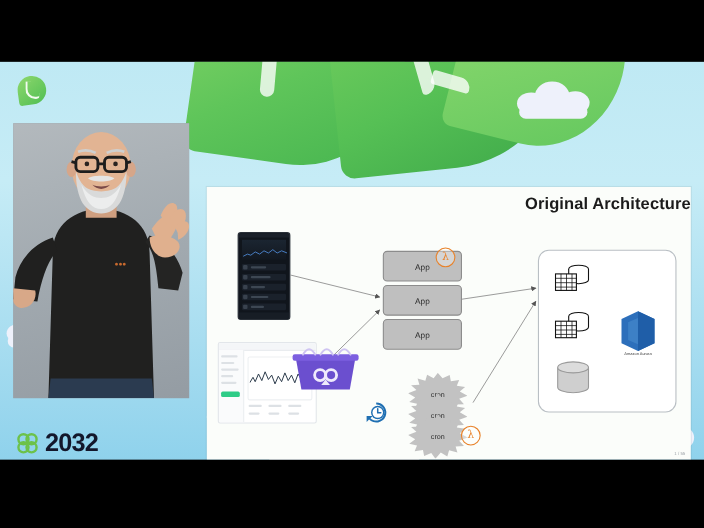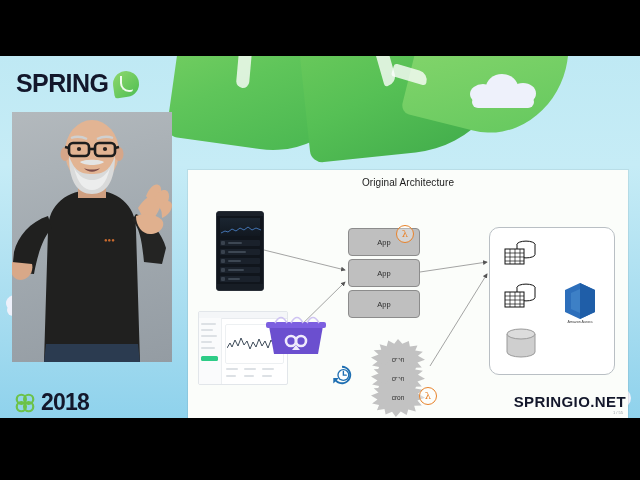--- a/index.html
+++ b/index.html
@@ -31,22 +31,22 @@
        transform:rotate(-16deg);}
   .lm3{left:392px;top:12px;width:36px;height:13px;border-radius:12px 40px 12px 12px;
        transform:rotate(16deg);}
   .cloudgrp{position:absolute;}
   .cloudgrp .c{position:absolute;background:#eef1fb;border-radius:50%;}
   .cloudbase{position:absolute;background:#eef1fb;border-radius:22px;}
 
   
   #slide{position:absolute;left:188px;top:114px;width:440px;height:248px;
          background:#fbfdfa;box-shadow:0 0 0 1px rgba(0,0,0,.06);}
-  #slide-title{position:absolute;left:0;right:0;top:7px;text-align:center;
-               font-size:10px;font-weight:normal;color:#1b1b1b;letter-spacing:.1px;}
+  #slide-title{position:absolute;left:0;right:0;top:7px;text-align:right;
+               font-size:15px;font-weight:bold;color:#1b1b1b;letter-spacing:.1px;}
   #slide-pageno{position:absolute;right:5px;bottom:3px;font-size:4px;color:#9aa0a6;}
 
   
   .phone{position:absolute;left:216px;top:155px;width:46px;height:78px;
          background:#10151c;border:1px solid #2a3038;border-radius:3px;overflow:hidden;}
   .phone .ph-top{position:absolute;left:0;right:0;top:0;height:4px;background:#1a2029;}
   .phone .ph-chart{position:absolute;left:3px;right:3px;top:6px;height:18px;
          background:linear-gradient(180deg,#1b2531,#121820);}
   .phone .ph-spark{position:absolute;left:4px;right:4px;top:14px;height:9px;}
   .phone .ph-row{position:absolute;left:3px;right:3px;height:6px;
@@ -331,38 +331,36 @@
         <line x1="76" y1="80" x2="157" y2="100"></line>
         <line x1="100" y1="168" x2="157" y2="112"></line>
         <line x1="232" y1="102" x2="299" y2="92"></line>
         <line x1="242" y1="196" x2="299" y2="104"></line>
       </g>
     </svg>
 
   </div>
 
   <div class="brand" id="spring-logo">
-    <span id="spring-word">SPRING</span>
     <span id="spring-leaf"></span>
   </div>
 
 
   <div class="brand" id="year-mark">
     <svg id="year-icon" viewBox="0 0 24 24">
       <g fill="none" stroke="#6cc24a" stroke-width="2.4">
         <circle cx="8" cy="8" r="5"></circle>
           <circle cx="16" cy="8" r="5"></circle>
         <circle cx="8" cy="16" r="5"></circle>
           <circle cx="16" cy="16" r="5"></circle>
       </g>
     </svg>
-    <span id="year-text">2018</span>
+    <span id="year-text">2032</span>
   </div>
 
-  <div class="brand" id="site">SPRINGIO.NET</div>
 
   <div id="speaker">
     <div class="wall"></div>
     <svg viewBox="0 0 160 250" width="160" height="250" style="position:absolute;inset:0;">
 
       <path d="M36 118 C36 92 56 78 80 78 C104 78 124 92 124 118
                L128 250 L32 250 Z" fill="#20201f"></path>
 
       <path d="M36 104 C18 110 6 124 2 140 L0 160 L22 162 C26 140 32 124 40 116 Z" fill="#20201f"></path>
       <path d="M124 102 C140 108 150 122 154 136 L150 152 L132 150 C130 130 128 116 120 108 Z" fill="#242423"></path>

